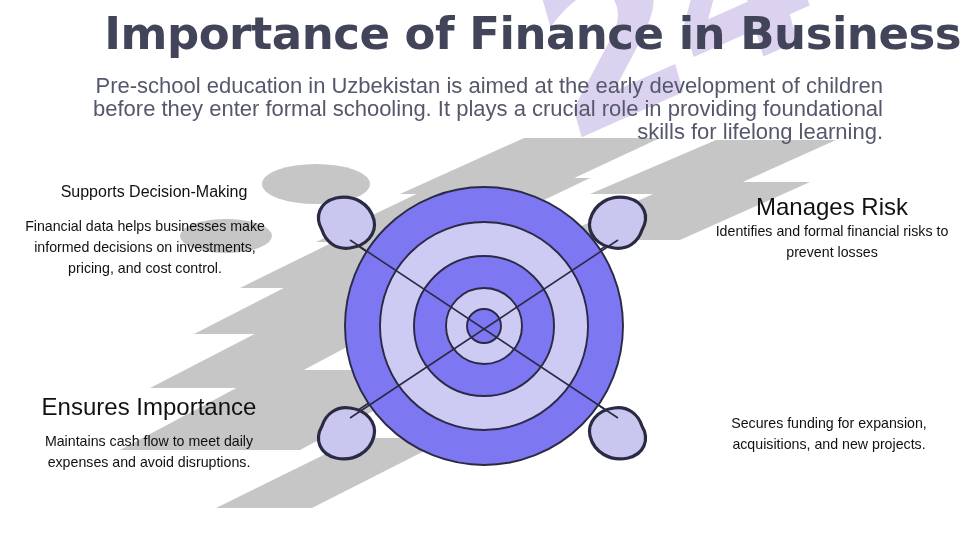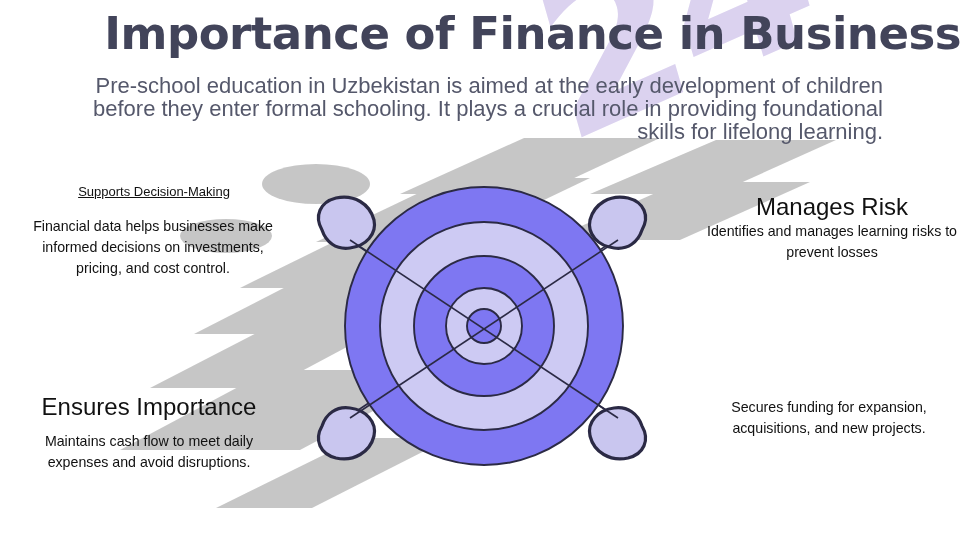--- a/index.html
+++ b/index.html
@@ -97,31 +97,31 @@
     font-weight: 400;
   }
   .block .body {
     font-size: 14.2px;
     line-height: 21px;
     color: #111111;
     text-align: center;
     margin-top: 6px;
   }
   #block-tl { left: 8px;   top: 180px; width: 292px; }
-  #block-tl .heading { font-size: 13px; text-decoration: underline; }
-  #block-tl .body { margin-top: 12px; width: 250px; margin-left: 20px; }
+  #block-tl .heading { font-size: 16px; }
+  #block-tl .body { margin-top: 12px; width: 250px; margin-left: 12px; }
 
   #block-tr { left: 706px; top: 195px; width: 252px; }
   #block-tr .body { margin-top: 2px; }
 
   #block-bl { left: 18px;  top: 395px; width: 262px; }
   #block-bl .body { margin-top: 12px; }
 
   #block-br { left: 698px; top: 395px; width: 262px; }
-  #block-br .body { margin-top: 2px; }
+  #block-br .body { margin-top: 18px; }
 </style>
 </head>
 <body>
 
 <div id="slide">
 
   <div id="wm-layer">
 
     <div class="wm-purple">24</div>
 
@@ -180,21 +180,21 @@
     </svg>
   </div>
 
   <div class="block" id="block-tl">
     <div class="heading">Supports Decision-Making</div>
     <div class="body">Financial data helps businesses make informed decisions on investments, pricing, and cost control.</div>
   </div>
 
   <div class="block" id="block-tr">
     <div class="heading">Manages Risk</div>
-    <div class="body">Identifies and manages learning risks to prevent losses</div>
+    <div class="body">Identifies and formal financial risks to prevent losses</div>
   </div>
 
   <div class="block" id="block-bl">
     <div class="heading">Ensures Importance</div>
     <div class="body">Maintains cash flow to meet daily expenses and avoid disruptions.</div>
   </div>
 
   <div class="block" id="block-br">
     <div class="body">Secures funding for expansion, acquisitions, and new projects.</div>
   </div>

